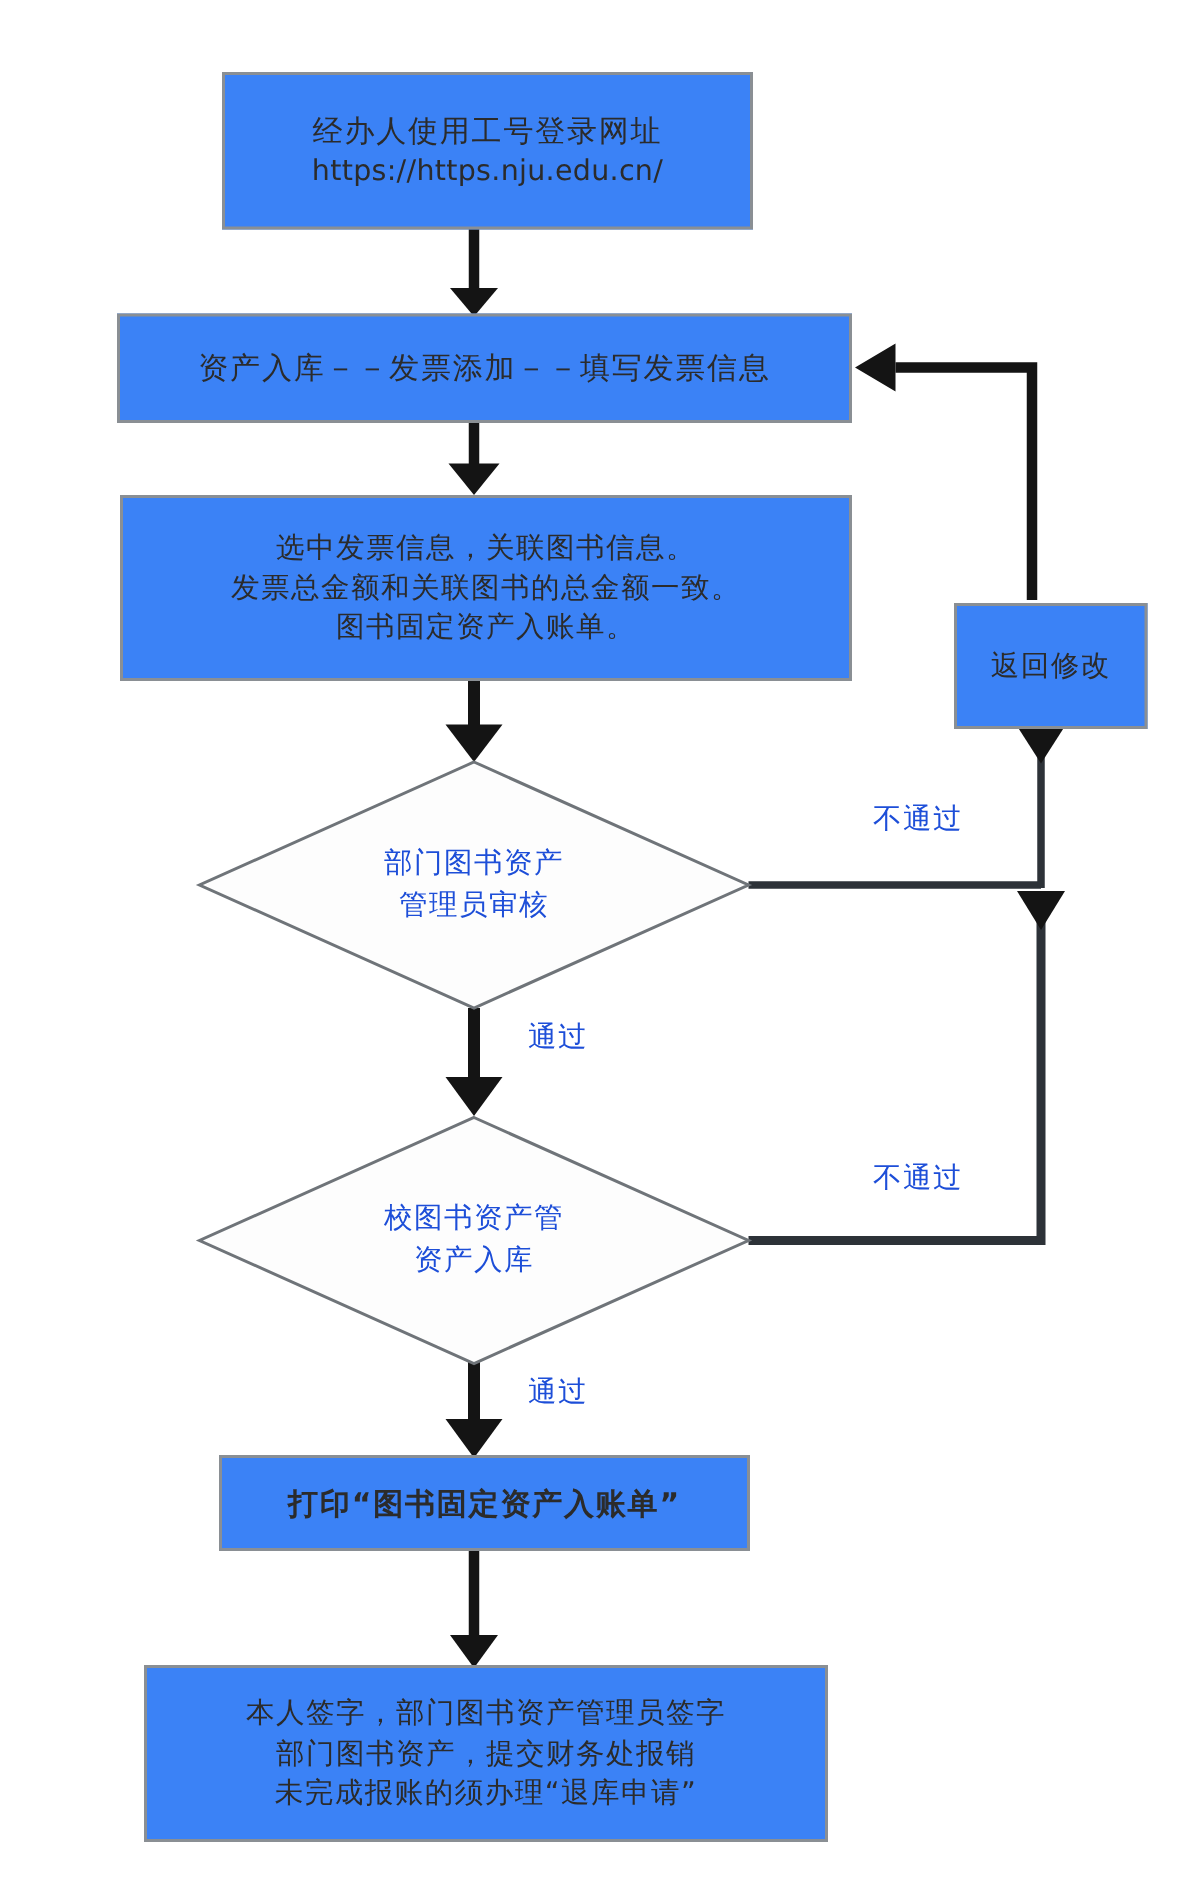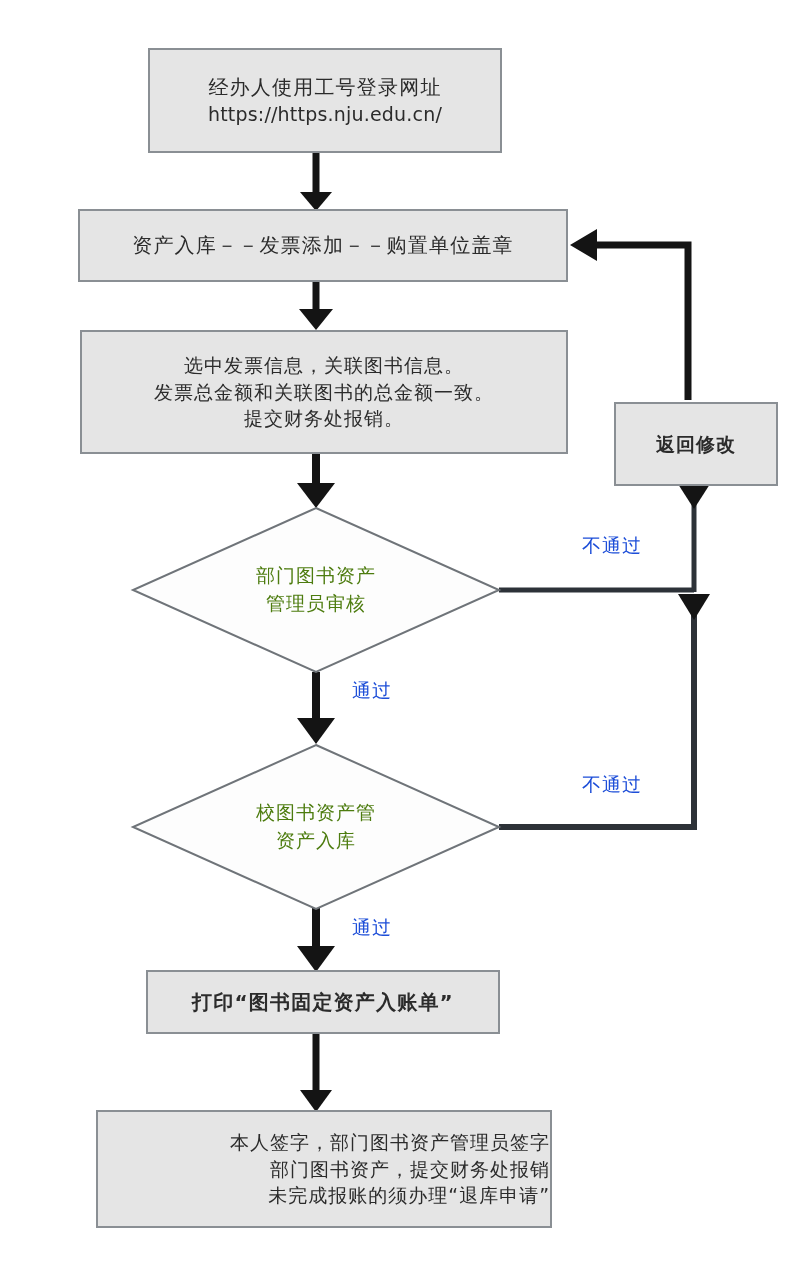--- a/index.html
+++ b/index.html
@@ -32,21 +32,21 @@
     flex-direction: column;
     align-items: center;
     justify-content: center;
     text-align: center;
     color: #2b2b2b;
     background: #fdfdfd;
     z-index: 3;
   }
   .box {
     border: 2px solid #8a8f94;
-    background: #e5e5e5;
+    background: #3b82f6;
   }
   .box .line {
     display: block;
     line-height: 1.42;
     white-space: nowrap;
   }
   .diamond-wrap {
     position: absolute;
     z-index: 3;
     pointer-events: none;
@@ -55,21 +55,21 @@
     position: absolute;
     left: 0;
     top: 0;
     width: 100%;
     height: 100%;
     display: flex;
     flex-direction: column;
     align-items: center;
     justify-content: center;
     text-align: center;
-    color: #4d7c0f;
+    color: #1d4ed8;
     pointer-events: auto;
   }
   .diamond-text .line {
     display: block;
     line-height: 1.45;
     white-space: nowrap;
   }
   .edge-label {
     position: absolute;
     color: #1d4ed8;
@@ -145,52 +145,52 @@
 
     <polygon points="316,745 499,827 316,909 133,827" fill="#fdfdfd" stroke="#6f7479" stroke-width="2"></polygon>
   </svg>
 
   <div class="node box" style="left:148px; top:48px; width:354px; height:105px;">
     <span class="line t-cjk fs20">经办人使用工号登录网址</span>
     <span class="line url">https://https.nju.edu.cn/</span>
   </div>
 
   <div class="node box" style="left:78px; top:209px; width:490px; height:73px;">
-    <span class="line t-cjk fs20">资产入库－－发票添加－－购置单位盖章</span>
+    <span class="line t-cjk fs20">资产入库－－发票添加－－填写发票信息</span>
   </div>
 
   <div class="node box" style="left:80px; top:330px; width:488px; height:124px;">
     <span class="line t-cjk fs19">选中发票信息，关联图书信息。</span>
     <span class="line t-cjk fs19">发票总金额和关联图书的总金额一致。</span>
-    <span class="line t-cjk fs19">提交财务处报销。</span>
+    <span class="line t-cjk fs19">图书固定资产入账单。</span>
   </div>
 
   <div class="diamond-wrap" style="left:133px; top:508px; width:366px; height:164px;">
     <div class="diamond-text">
       <span class="line t-cjk fs19">部门图书资产</span>
       <span class="line t-cjk fs19">管理员审核</span>
     </div>
   </div>
 
   <div class="diamond-wrap" style="left:133px; top:745px; width:366px; height:164px;">
     <div class="diamond-text">
       <span class="line t-cjk fs19">校图书资产管</span>
       <span class="line t-cjk fs19">资产入库</span>
     </div>
   </div>
 
-  <div class="node box" style="left:614px; top:402px; width:164px; height:84px;font-weight:bold;">
+  <div class="node box" style="left:636px; top:402px; width:129px; height:84px;">
     <span class="line t-cjk fs19">返回修改</span>
   </div>
 
   <div class="node box" style="left:146px; top:970px; width:354px; height:64px;font-weight:bold;">
     <span class="line t-cjk fs20">打印“图书固定资产入账单”</span>
   </div>
 
-  <div class="node box" style="left:96px; top:1110px; width:456px; height:118px;align-items:flex-end;">
+  <div class="node box" style="left:96px; top:1110px; width:456px; height:118px;">
     <span class="line t-cjk fs19">本人签字，部门图书资产管理员签字</span>
     <span class="line t-cjk fs19">部门图书资产，提交财务处报销</span>
     <span class="line t-cjk fs19">未完成报账的须办理“退库申请”</span>
   </div>
 
   <div class="edge-label t-cjk fs19" style="left:582px; top:533px;">不通过</div>
 
   <div class="edge-label t-cjk fs19" style="left:352px; top:678px;">通过</div>
 
   <div class="edge-label t-cjk fs19" style="left:582px; top:772px;">不通过</div>

